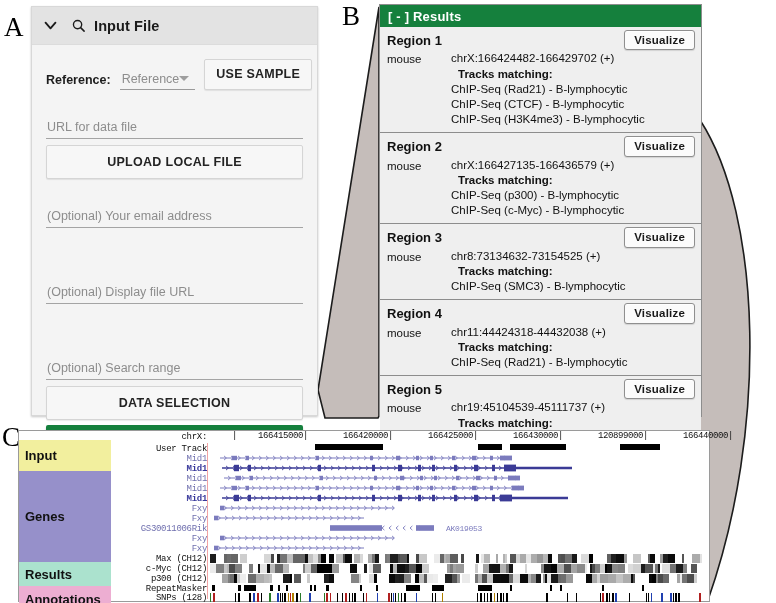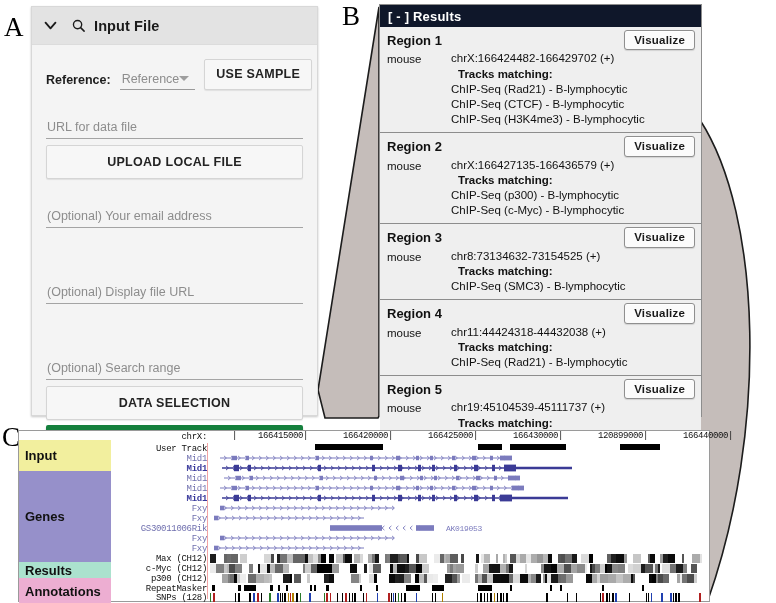--- a/index.html
+++ b/index.html
@@ -80,21 +80,21 @@
     box-shadow:0 2px 2px rgba(0,0,0,.25);
   }
   #search-button .mag svg path,#search-button .mag svg circle{stroke:#fff;}
 
   
   #panel-b{
     position:absolute;left:379px;top:4px;width:323px;height:413px;
     background:#ededed;border:1px solid #8d8d8d;box-sizing:border-box;
   }
   #results-header{
-    height:22px;background:#0f172a;color:#ffffff;display:flex;align-items:center;
+    height:22px;background:#15803d;color:#ffffff;display:flex;align-items:center;
     padding-left:8px;font-size:13px;font-weight:bold;letter-spacing:.2px;
   }
   #results-list{padding:0;}
   .region{
     border-bottom:1px solid #8d8d8d;background:#efefef;
     padding:3px 6px 5px 7px;
   }
   .region:last-child{border-bottom:none;}
   .region-head{display:flex;align-items:center;justify-content:space-between;
                margin-bottom:1px;}
@@ -298,21 +298,21 @@
   </div>
 
   <div id="panel-c">
     <div id="cat-col">
         <div class="cat" style="background: rgb(242, 239, 158); height: 31px;">
           <span>Input</span>
         </div>
         <div class="cat" style="background: rgb(150, 144, 202); height: 91px;">
           <span>Genes</span>
         </div>
-        <div class="cat" style="background: rgb(171, 226, 206); height: 16px;">
+        <div class="cat" style="background: rgb(171, 226, 206); height: 24px;">
           <span>Results</span>
         </div>
         <div class="cat" style="background: rgb(237, 174, 210); height: 26px;">
           <span>Annotations</span>
         </div>
       </div>
     <div id="track-col">
       <div id="ruler-row">
         <div class="trk-row" style="height:12px;">
           <div class="trk-label">chrX:</div>

